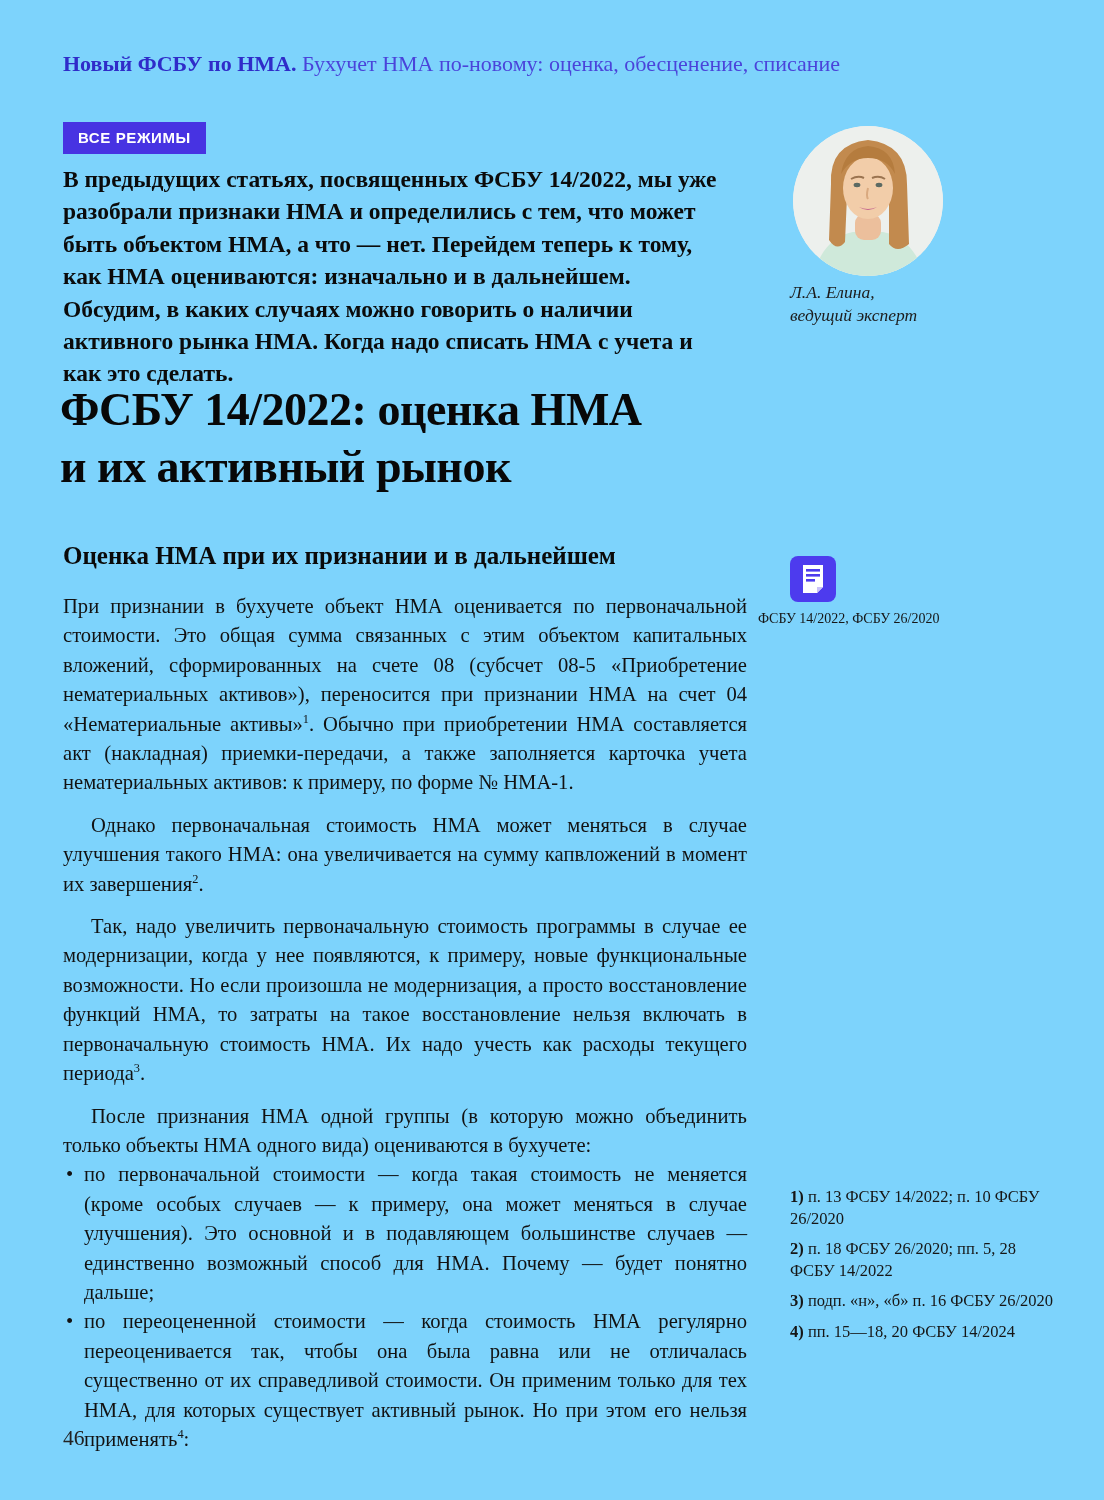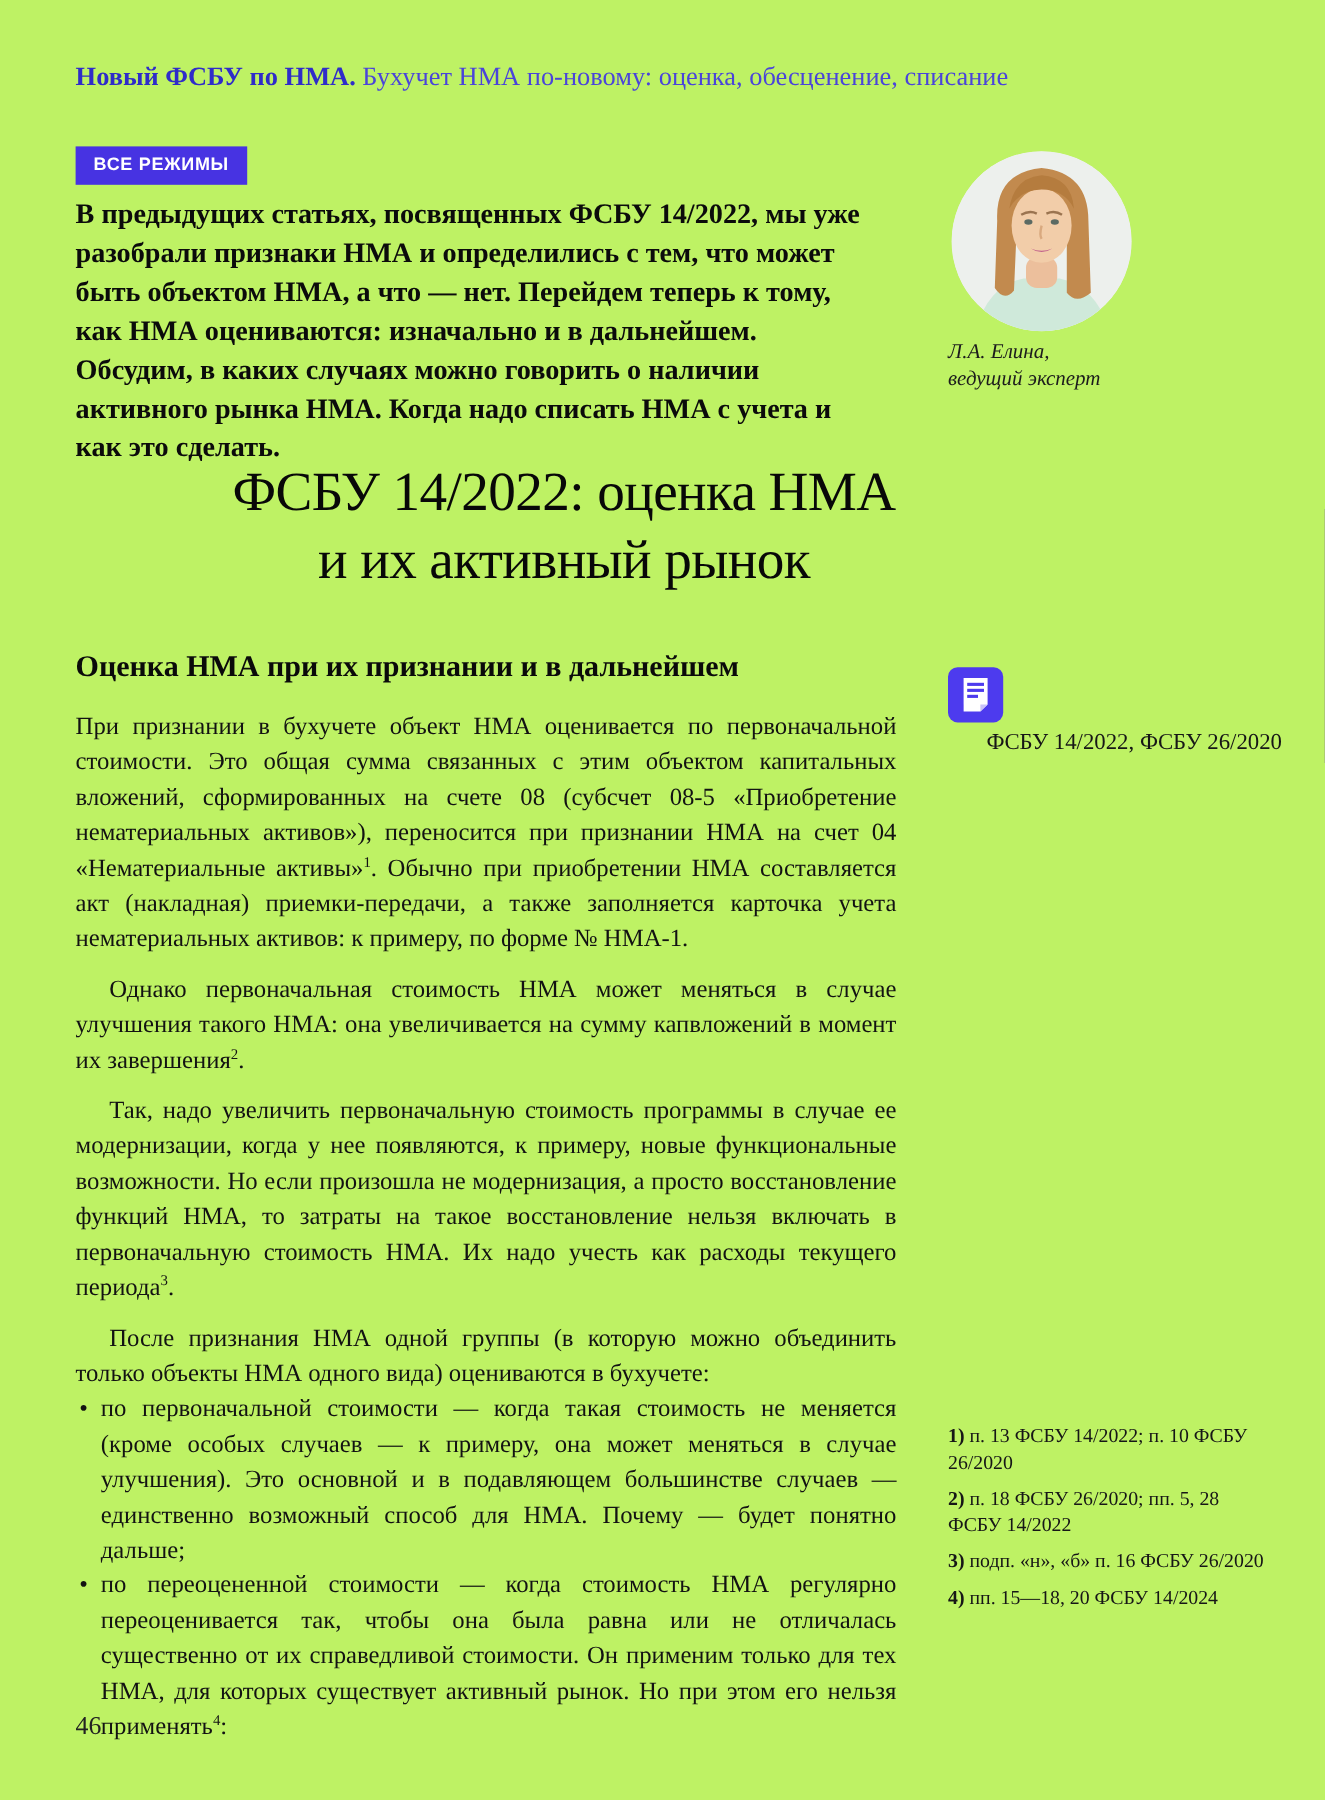--- a/index.html
+++ b/index.html
@@ -7,21 +7,21 @@
     --accent-light:#4a44da;
     --badge-bg:#4733e2;
     --icon-bg:#4d3bee;
     --text:#111111;
   }
   *{margin:0;padding:0;box-sizing:border-box;}
   html,body{background:#888;}
   .page{
     position:relative;
     width:1104px;height:1500px;
-    background:#bef264;
+    background:#7dd3fc;
     margin:0 auto;
     overflow:hidden;
     font-family:"Liberation Serif","DejaVu Serif",serif;
     color:var(--text);
   }
   
   .runhead{
     position:absolute;left:63px;top:50px;width:980px;
     font-size:22px;line-height:28px;
   }
@@ -49,24 +49,23 @@
     overflow:hidden;background:#edf0ed;
   }
   .caption{
     position:absolute;left:790px;top:281px;width:230px;
     font-style:italic;font-size:17.5px;line-height:23px;
     white-space:pre-line;color:#1c1c1c;
   }
   
   .title{
     position:absolute;left:60px;top:381px;width:820px;
-    font-weight:normal;font-size:46px;line-height:57px;
+    font-weight:bold;font-size:46px;line-height:57px;
     letter-spacing:-0.5px;color:#080808;
     white-space:pre-line;
-    text-align:center;
   }
   
   .sect{
     position:absolute;left:63px;top:541px;width:700px;
     font-weight:bold;font-size:25px;line-height:30px;color:#0a0a0a;
   }
   
   .body-col{
     position:absolute;left:63px;top:592px;width:684px;
     font-size:20.6px;line-height:29.4px;
@@ -79,22 +78,22 @@
   sup{font-size:0.6em;line-height:0;vertical-align:super;}
   .seg-b{font-weight:normal;}
   
   .ref-icon{
     position:absolute;left:790px;top:556px;
     width:46px;height:46px;border-radius:8px;
     background:var(--icon-bg);
     display:flex;align-items:center;justify-content:center;
   }
   .ref-text{
-    position:absolute;left:822px;top:608px;width:260px;
-    font-size:19px;line-height:21px;color:#161616;
+    position:absolute;left:758px;top:608px;width:260px;
+    font-size:14px;line-height:21px;color:#161616;
   }
   .footnotes{
     position:absolute;left:790px;top:1186px;width:268px;
     font-size:16.5px;line-height:21.5px;color:#161616;
   }
   .footnote{margin-bottom:9px;}
   .footnote .fn-num{font-weight:bold;}
   
   .pageno{
     position:absolute;left:63px;top:1426px;

